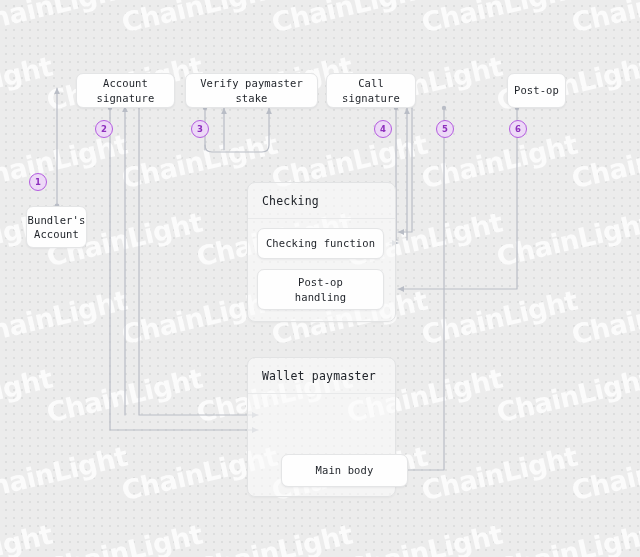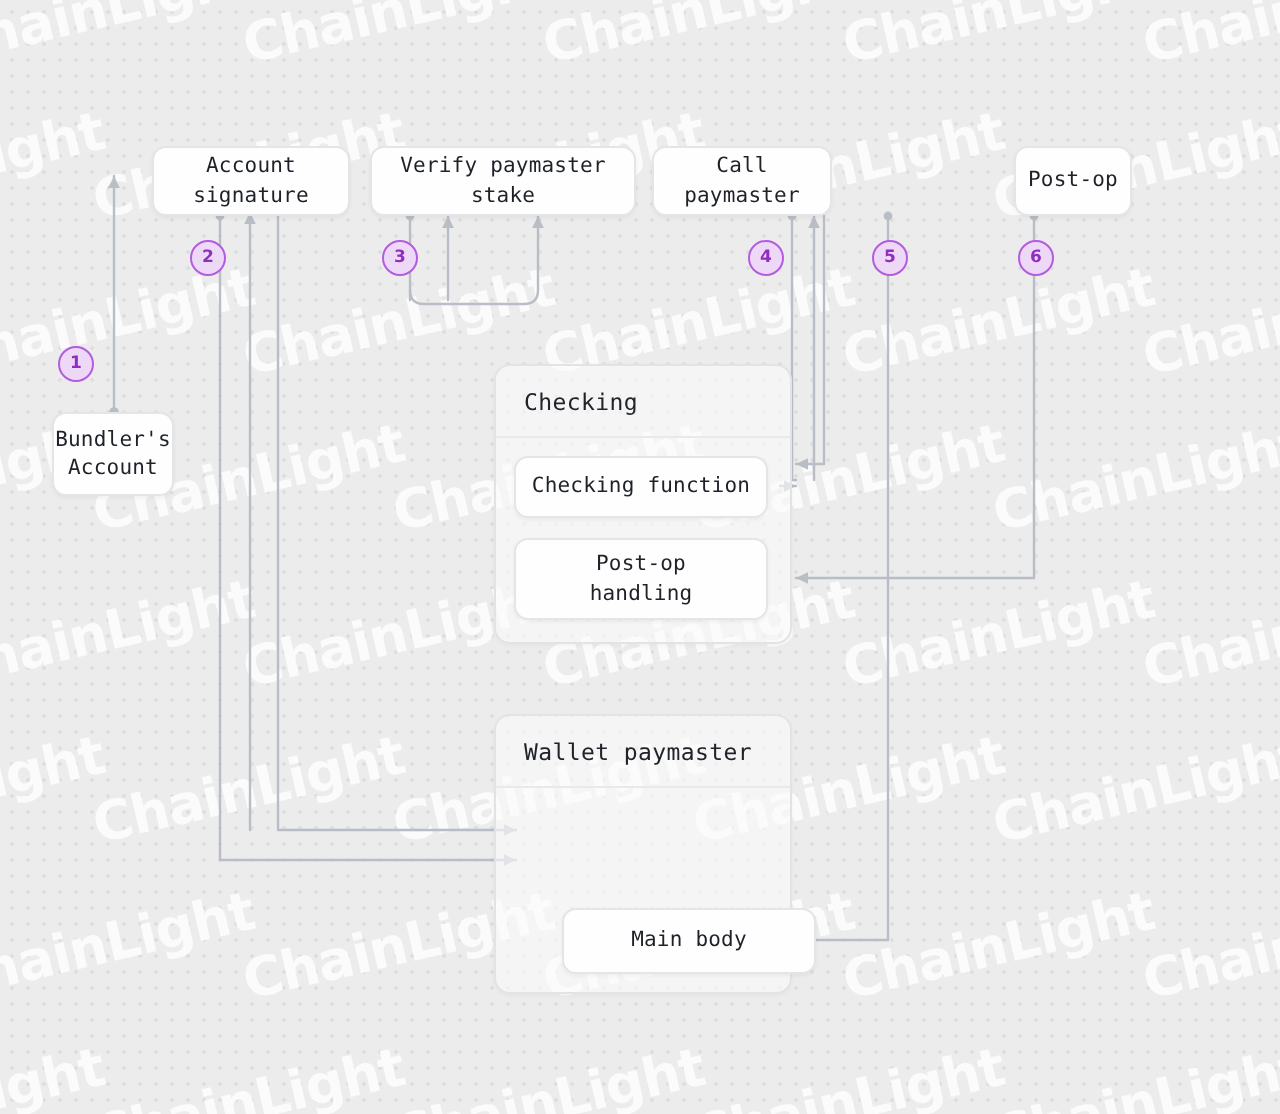--- a/index.html
+++ b/index.html
@@ -177,21 +177,21 @@
   </svg>
 
 
   <div class="node" style="left:76px;top:73px;width:99px;height:35px;">
     <span>Account signature</span>
   </div>
   <div class="node" style="left:185px;top:73px;width:133px;height:35px;">
     <span>Verify paymaster stake</span>
   </div>
   <div class="node" style="left:326px;top:73px;width:90px;height:35px;">
-    <span>Call paymaster</span>
+    <span>Call signature</span>
   </div>
   <div class="node" style="left:507px;top:73px;width:59px;height:35px;">
     <span>Post-op</span>
   </div>
 
   <div class="node" style="left:26px;top:206px;width:61px;height:42px;">
     <span class="ml">Bundler's<br>Account</span>
   </div>
 
   <div class="group" style="left:247px;top:182px;width:147px;height:138px;">

